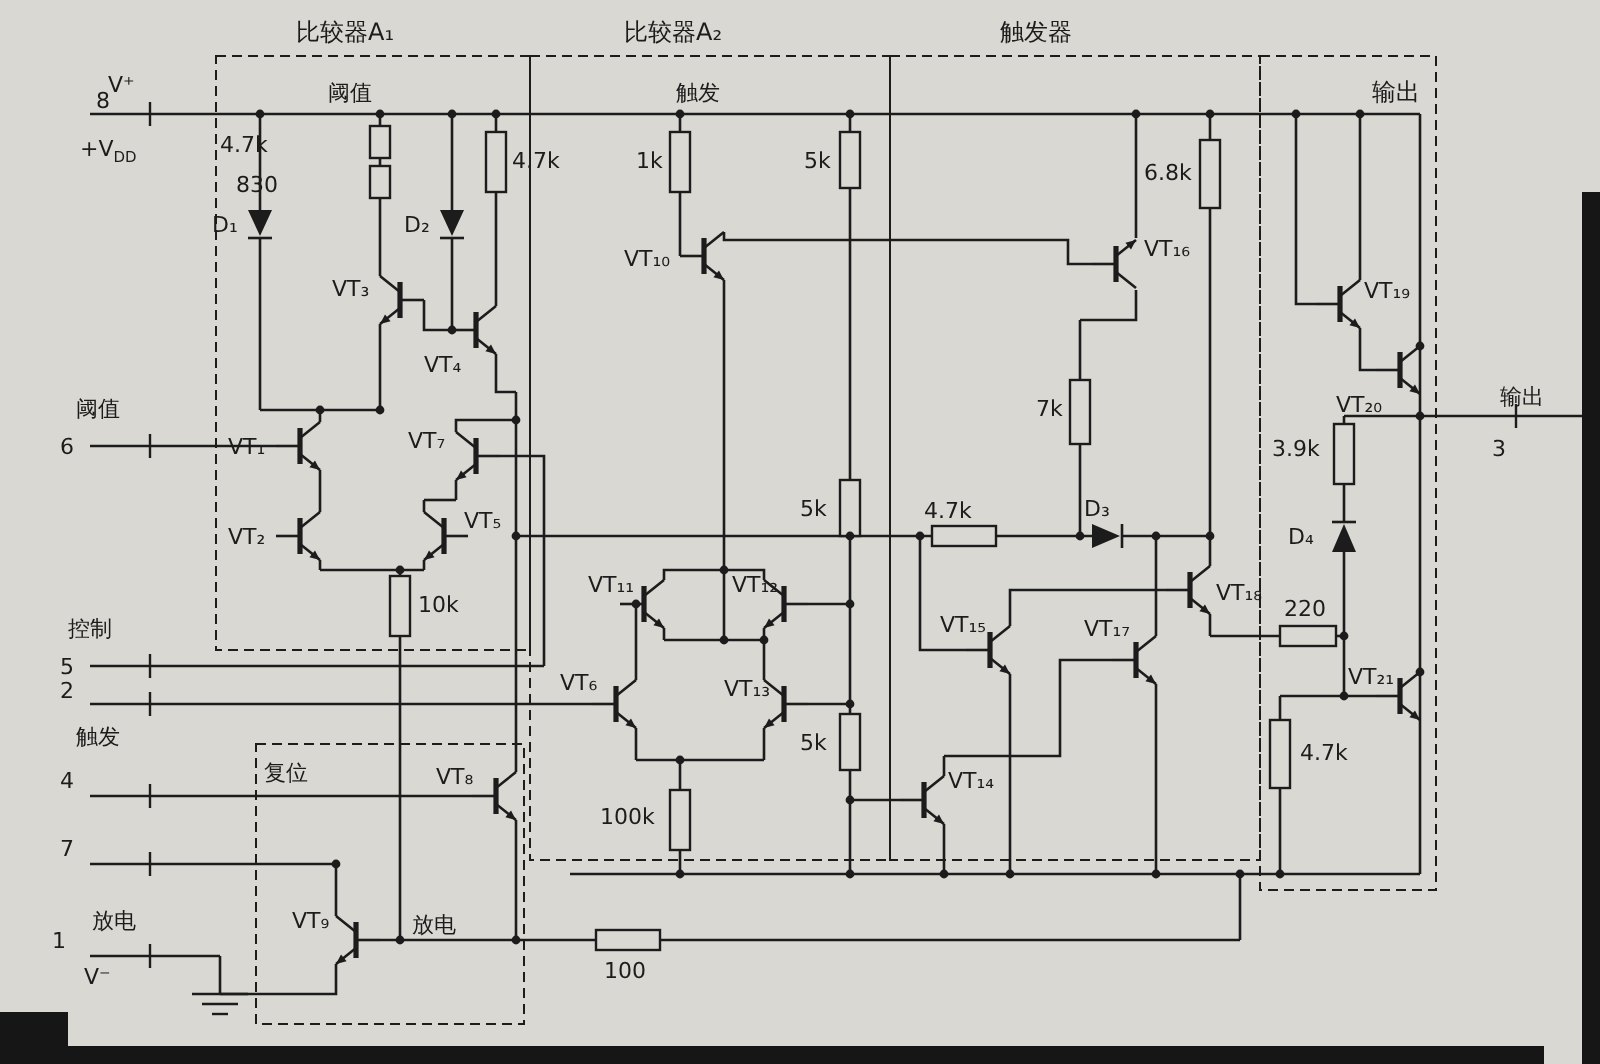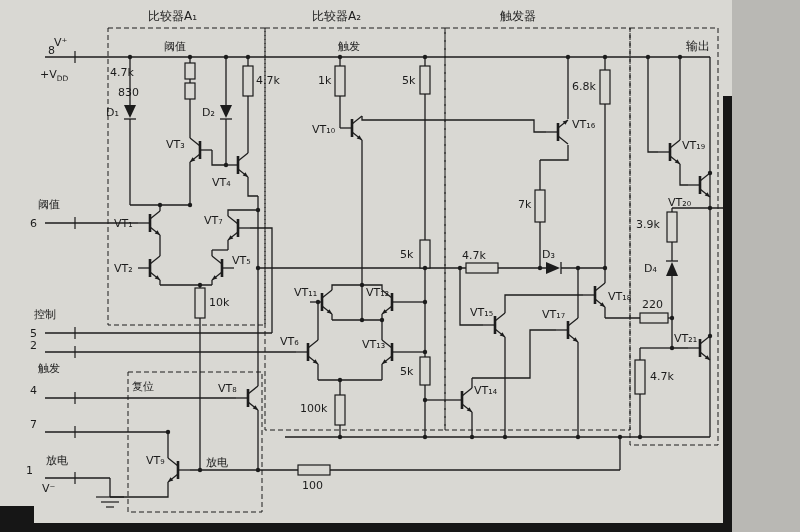--- a/index.html
+++ b/index.html
@@ -1,17 +1,17 @@
 <!DOCTYPE html>
 <html style="--paper: #d9d8d3; --ink: #1c1c1c;"><head>
 <meta charset="utf-8">
 <style>
   :root { --paper:#d9d8d3; --ink:#1c1c1c; }
   html,body { margin:0; padding:0; background:#b9b8b4; }
-  #page { position:relative; width:732px; height:532px; background:var(--paper); overflow:hidden;
+  #page { position:relative; width:800px; height:532px; background:var(--paper); overflow:hidden;
           font-family:"DejaVu Sans","Liberation Sans",sans-serif; }
   svg { position:absolute; inset:0; }
   svg text { font-family:"DejaVu Sans","Liberation Sans",sans-serif; font-size:11px; fill:var(--ink); }
   svg text.t12 { font-size:12px; }
   svg tspan.sub { font-size:7.5px; }
   .w line, .w polyline { stroke:var(--ink); stroke-width:1.3; fill:none; }
   .tick line { stroke:var(--ink); stroke-width:1.2; }
   rect.res { fill:var(--paper); stroke:var(--ink); stroke-width:1.2; }
   rect.dash { fill:none; stroke:var(--ink); stroke-width:1; stroke-dasharray:5 3; }
   circle.j { fill:var(--ink); stroke:none; }

